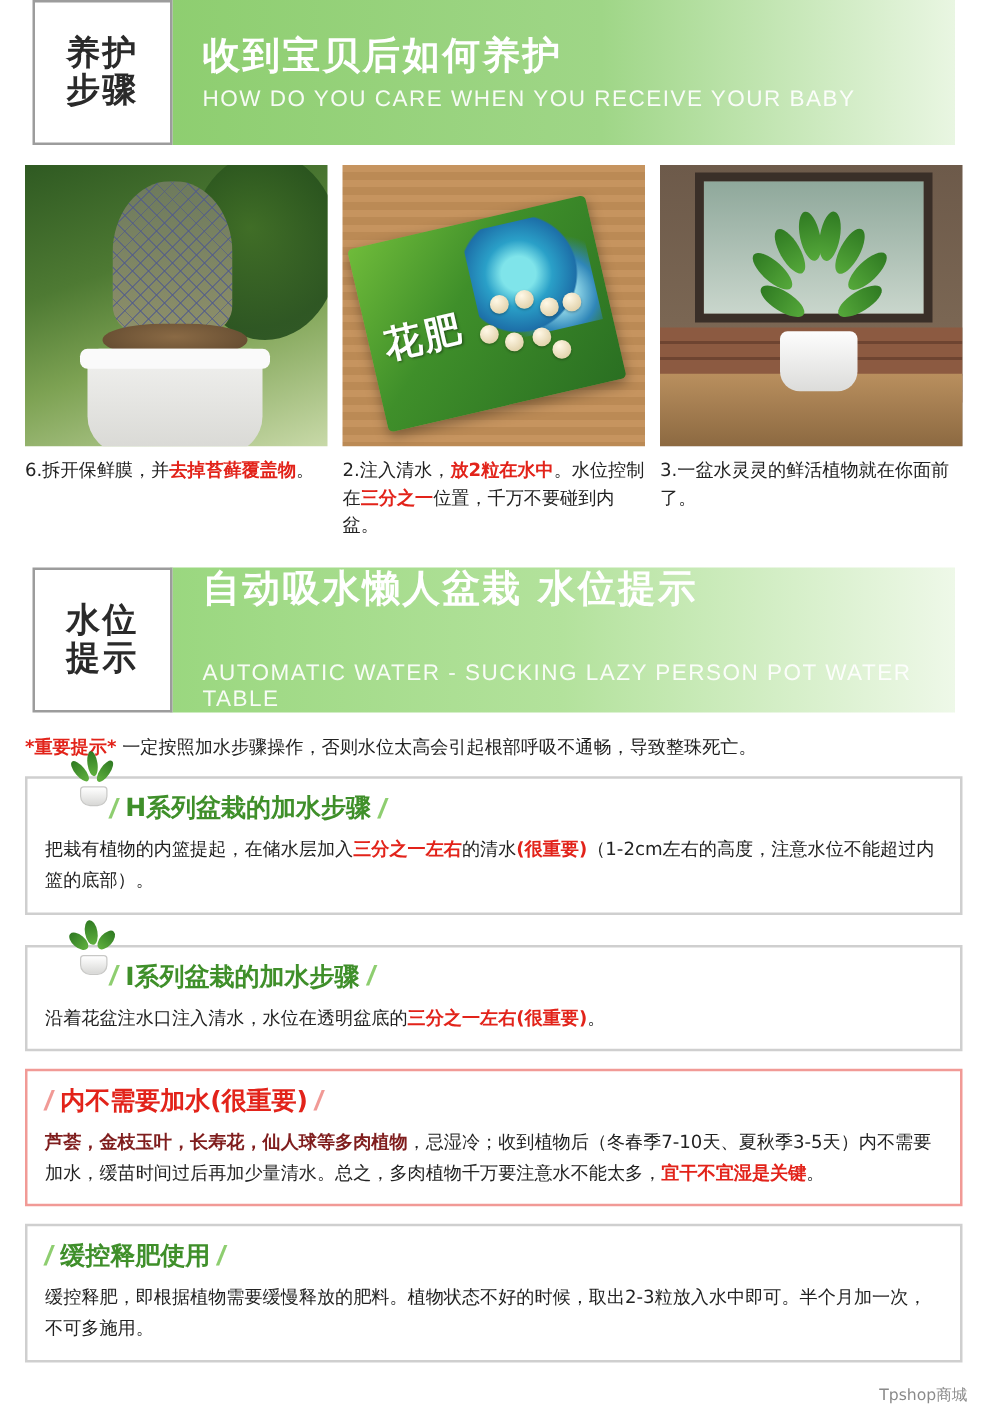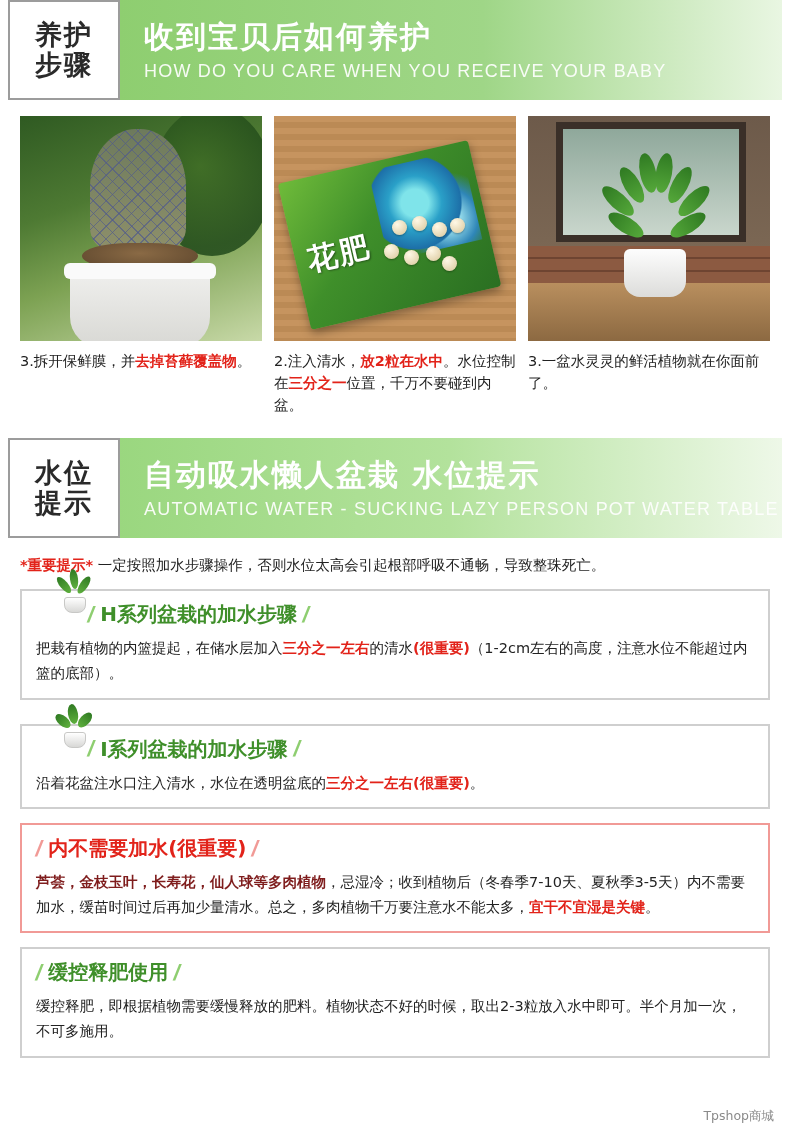--- a/index.html
+++ b/index.html
@@ -13,22 +13,22 @@
     font-family: "Liberation Sans", sans-serif;
     color: #222;
     position: relative;
     overflow: hidden;
   }
   .page { width: 790px; height: 1133px; position: relative; }
 
   
   .banner {
     position: relative;
-    margin: 0 8px;
-    height: 100px;
+    margin: 0 26px;
+    height: 116px;
     display: flex;
     align-items: stretch;
   }
   .banner-badge {
     width: 112px;
     flex: 0 0 112px;
     border: 2px solid #9c9c9c;
     display: flex;
     flex-direction: column;
     align-items: center;
@@ -65,20 +65,21 @@
   }
   .banner-en {
     font-size: 18px;
     color: #ffffff;
     letter-spacing: 1.2px;
     margin-top: 6px;
     opacity: .92;
   }
   .banner.light .banner-bar {
     background: linear-gradient(to right, #9ad77f 0%, #b3e29c 50%, #eef8e8 100%);
+    justify-content: space-between;
   }
 
   
   .photos {
     display: flex;
     gap: 12px;
     margin: 16px 20px 0 20px;
   }
   .photo-col { width: 242px; }
   .photo {
@@ -281,21 +282,21 @@
   <div class="photos">
 
     <div class="photo-col">
       <div class="photo ph1">
         <div class="leafbg"></div>
         <div class="net"></div>
         <div class="soil"></div>
         <div class="pot"></div>
       </div>
       <div class="cap">
-        <span>3.拆开保鲜膜，并</span><span class="hl">去掉苔藓覆盖物</span><span>。</span>
+        <span>6.拆开保鲜膜，并</span><span class="hl">去掉苔藓覆盖物</span><span>。</span>
       </div>
     </div>
 
     <div class="photo-col">
       <div class="photo ph2">
         <div class="pack">
           <div class="flower"></div>
           <div class="txt">花肥</div>
         </div>
         <div class="beads">

